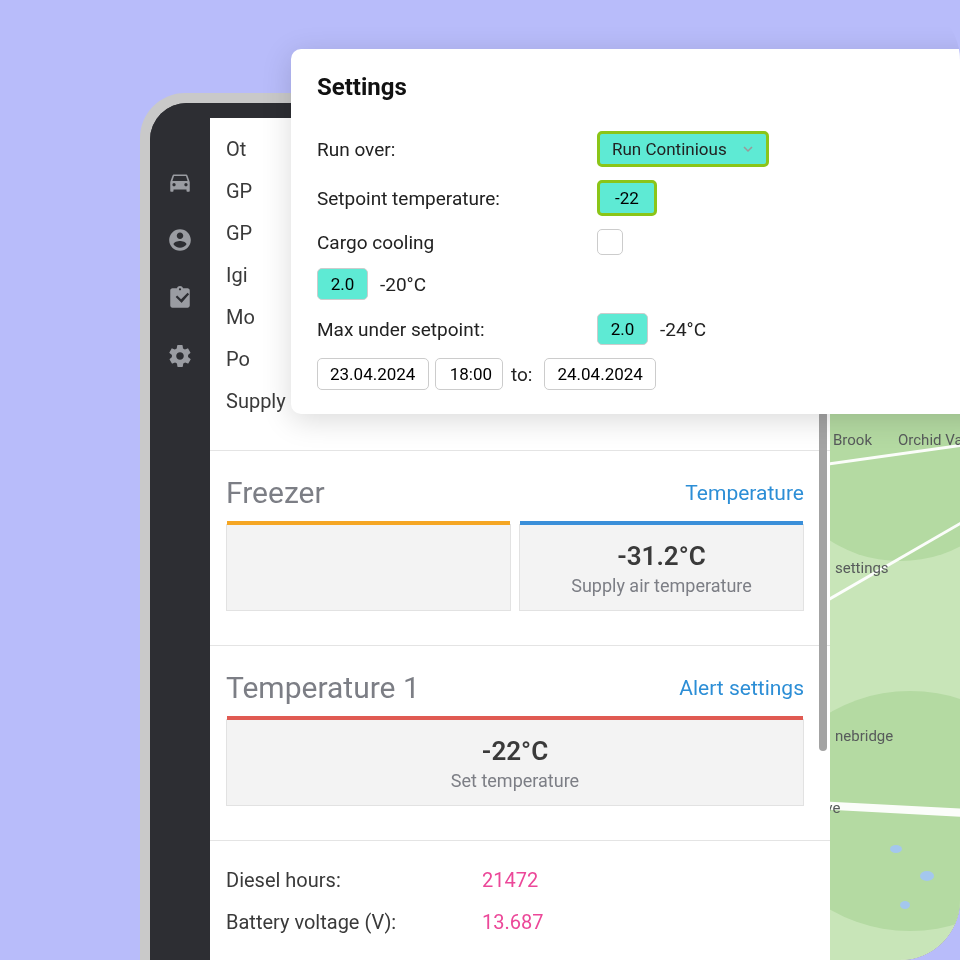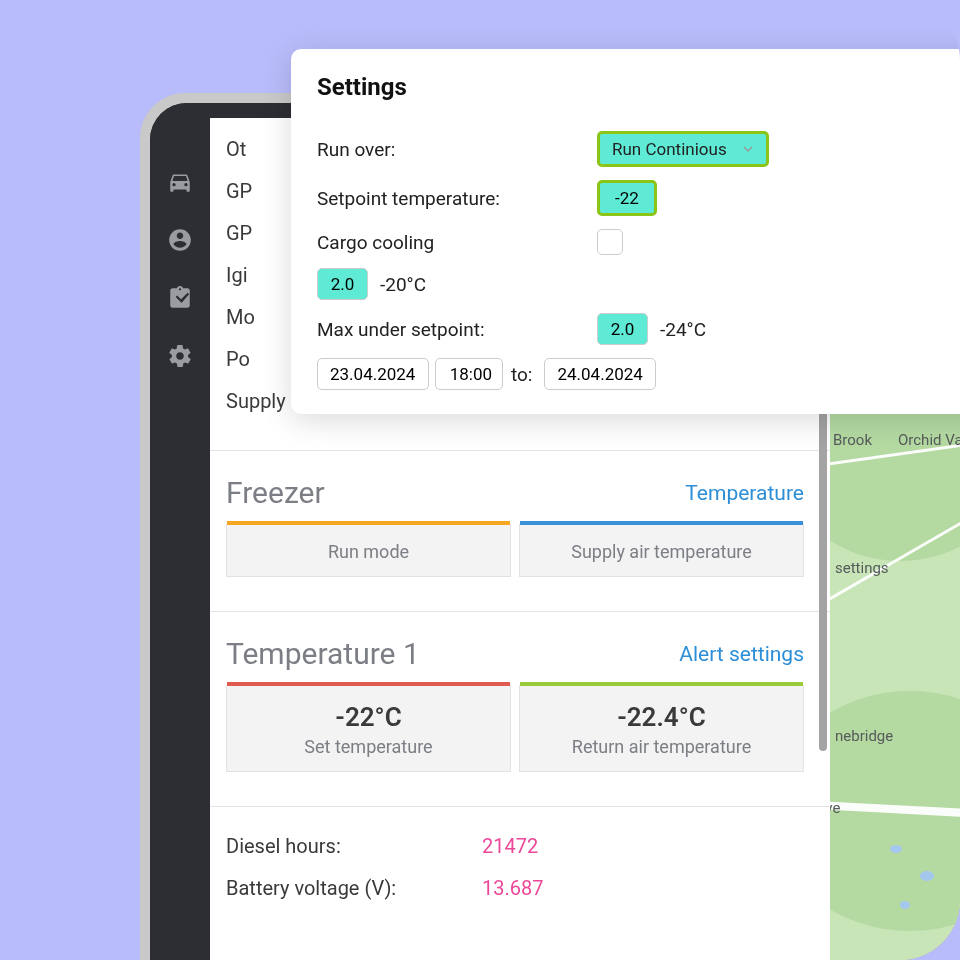--- a/index.html
+++ b/index.html
@@ -124,44 +124,39 @@
 
       <div class="divider"></div>
 
       <div class="section-header">
         <span class="section-title">Freezer</span>
         <span style="margin-right:160px" class="section-link">Temperature</span>
       </div>
       <div class="card-pair" style="padding-right:176px">
         <div class="card">
           <div class="card-accent accent-orange"></div>
-          <div class="card-label">Run mode</div>
         </div>
         <div class="card">
           <div class="card-accent accent-blue"></div>
+          <div class="card-value">-31.2°C</div>
           <div class="card-label">Supply air temperature</div>
         </div>
       </div>
 
       <div class="divider" style="margin-top:34px"></div>
 
       <div class="section-header">
         <span class="section-title">Temperature 1</span>
         <span style="margin-right:160px" class="section-link">Alert settings</span>
       </div>
       <div class="card-pair" style="padding-right:176px">
         <div class="card">
           <div class="card-accent accent-red"></div>
           <div class="card-value">-22°C</div>
           <div class="card-label">Set temperature</div>
-        </div>
-        <div class="card">
-          <div class="card-accent accent-green"></div>
-          <div class="card-value">-22.4°C</div>
-          <div class="card-label">Return air temperature</div>
         </div>
       </div>
 
       <div class="divider" style="margin-top:34px"></div>
 
       <div class="detail-list" style="padding-top:0">
         <div class="detail-row">
           <span class="detail-label" style="flex:0 0 250px">Diesel hours:</span>
           <span class="detail-value">21472</span>
         </div>

